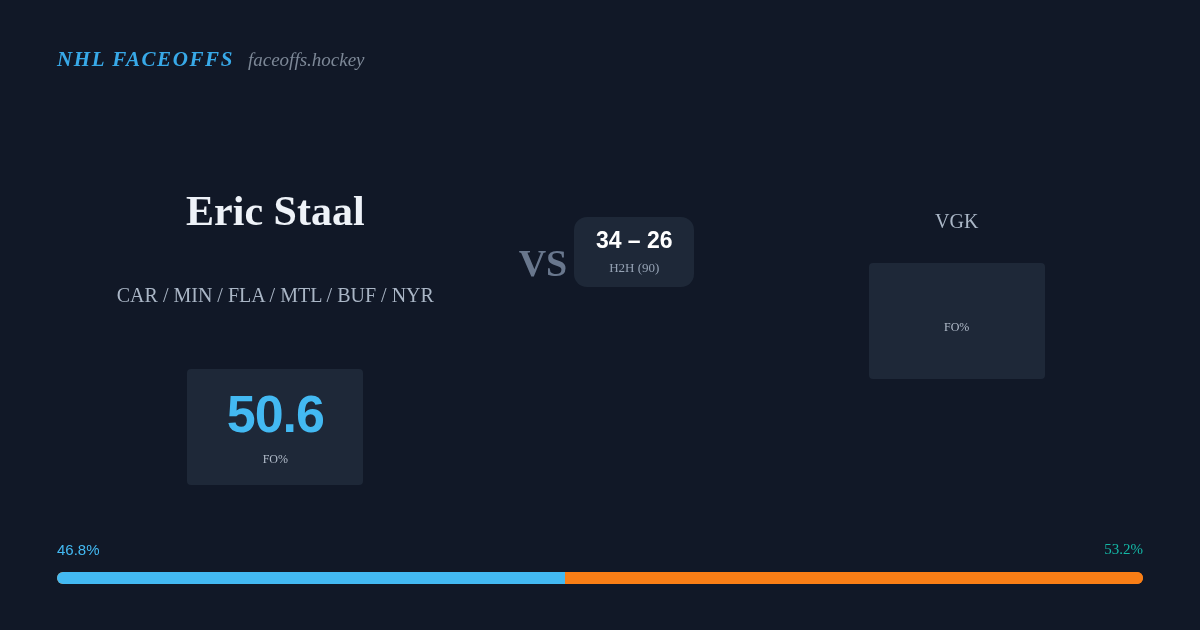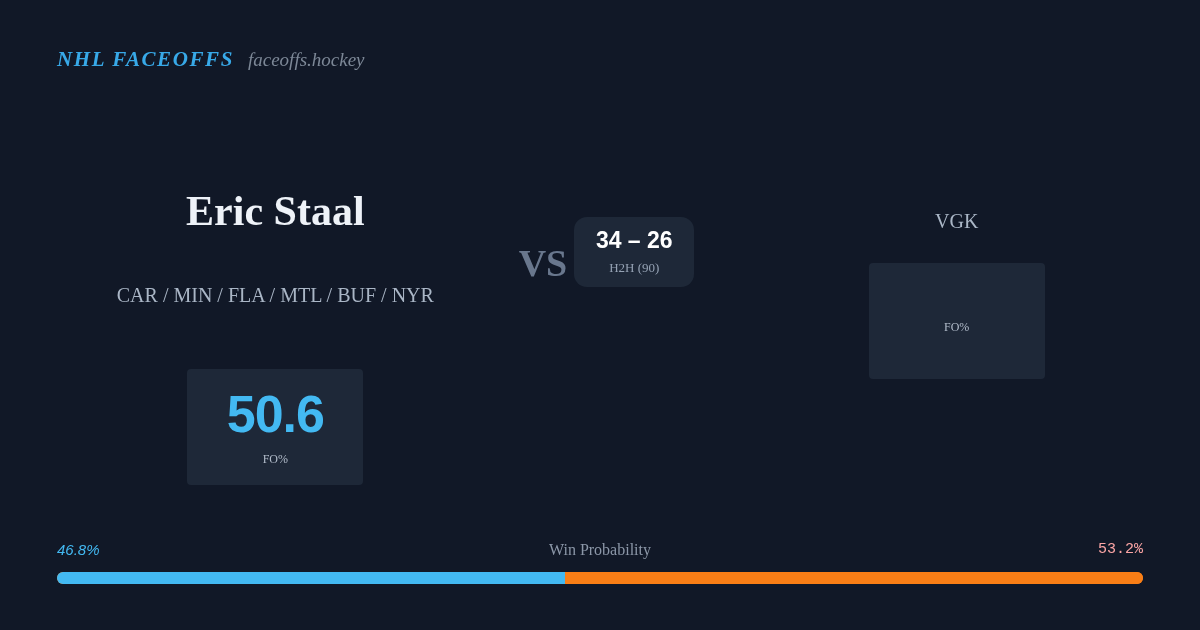--- a/index.html
+++ b/index.html
@@ -154,39 +154,38 @@
     position: relative;
     height: 22px;
   }
   .wp-left {
     position: absolute;
     left: 0;
     top: 0;
     font-family: "Liberation Sans", sans-serif;
     font-size: 15px;
     color: #43b9f2;
-    font-style: italic;
   }
   .wp-center {
     position: absolute;
     left: 0;
     right: 0;
     top: 0;
     text-align: center;
     font-family: "Liberation Serif", serif;
     font-size: 16px;
     color: #8c97a8;
   }
   .wp-right {
     position: absolute;
     right: 0;
     top: 0;
-    font-family: Liberation Mono, monospace;
+    font-family: Liberation Serif, serif;
     font-size: 15px;
-    color: #fca5a5;
+    color: #14b8a6;
   }
   .wp-bar {
     margin-top: 9px;
     width: 100%;
     height: 12px;
     border-radius: 6px;
     overflow: hidden;
     display: flex;
     background: #f97e16;
   }
@@ -232,20 +231,19 @@
     <div class="stat-card">
       <div class="stat-label">FO%</div>
     </div>
   </div>
 
 </div>
 
 <div class="winprob">
   <div class="winprob-labels">
     <span class="wp-left">46.8%</span>
-    <span class="wp-center">Win Probability</span>
     <span class="wp-right">53.2%</span>
   </div>
   <div class="wp-bar">
     <div class="wp-bar-left" style="width: 46.8%;"></div>
     <div class="wp-bar-right"></div>
   </div>
 </div>
 
 </body></html>

